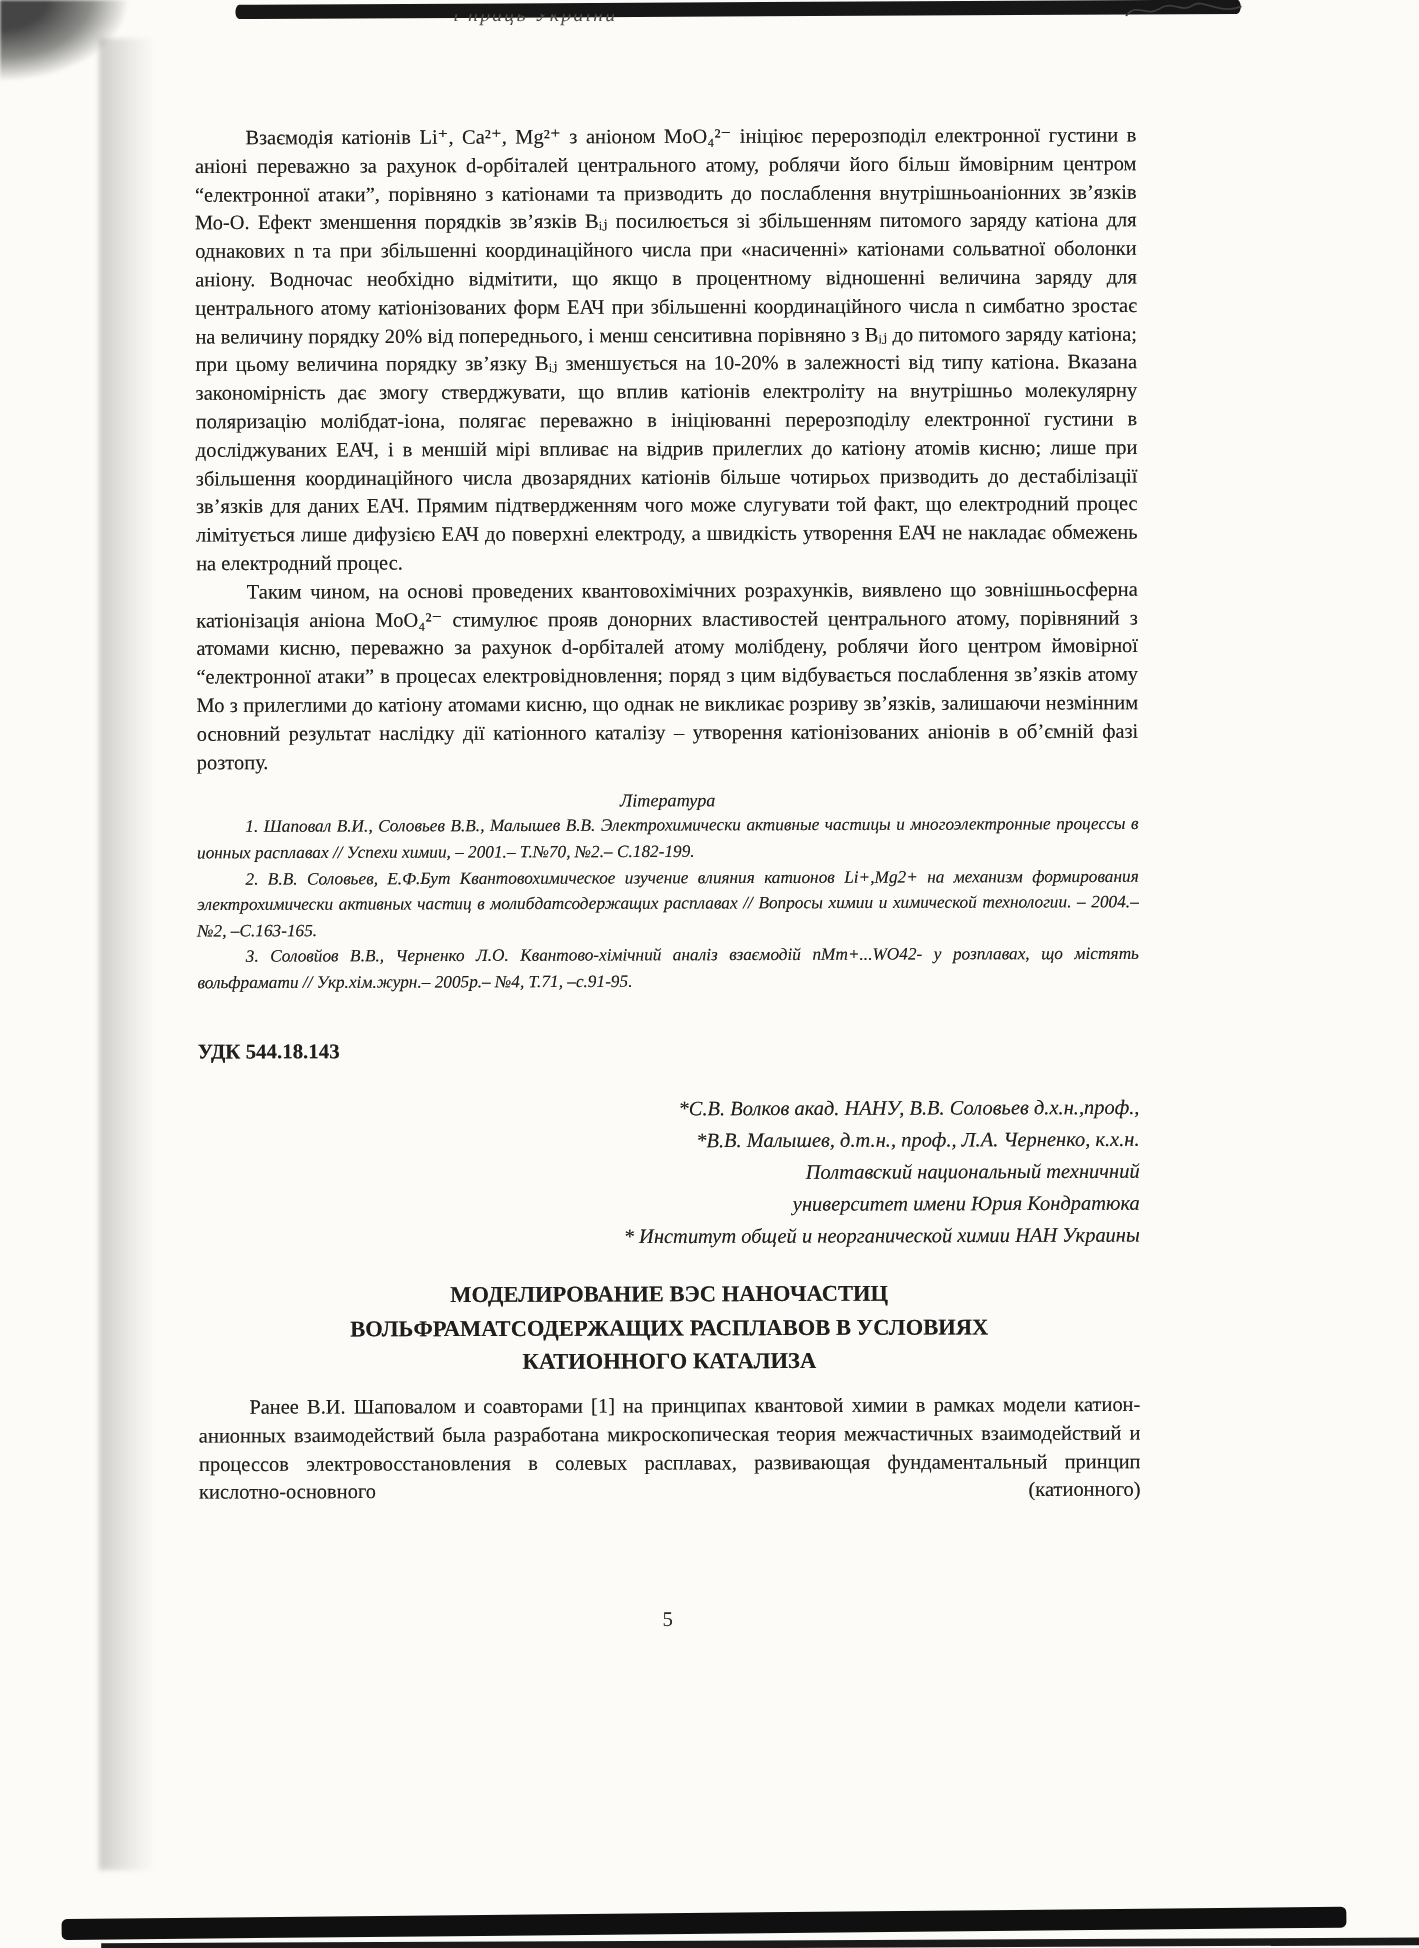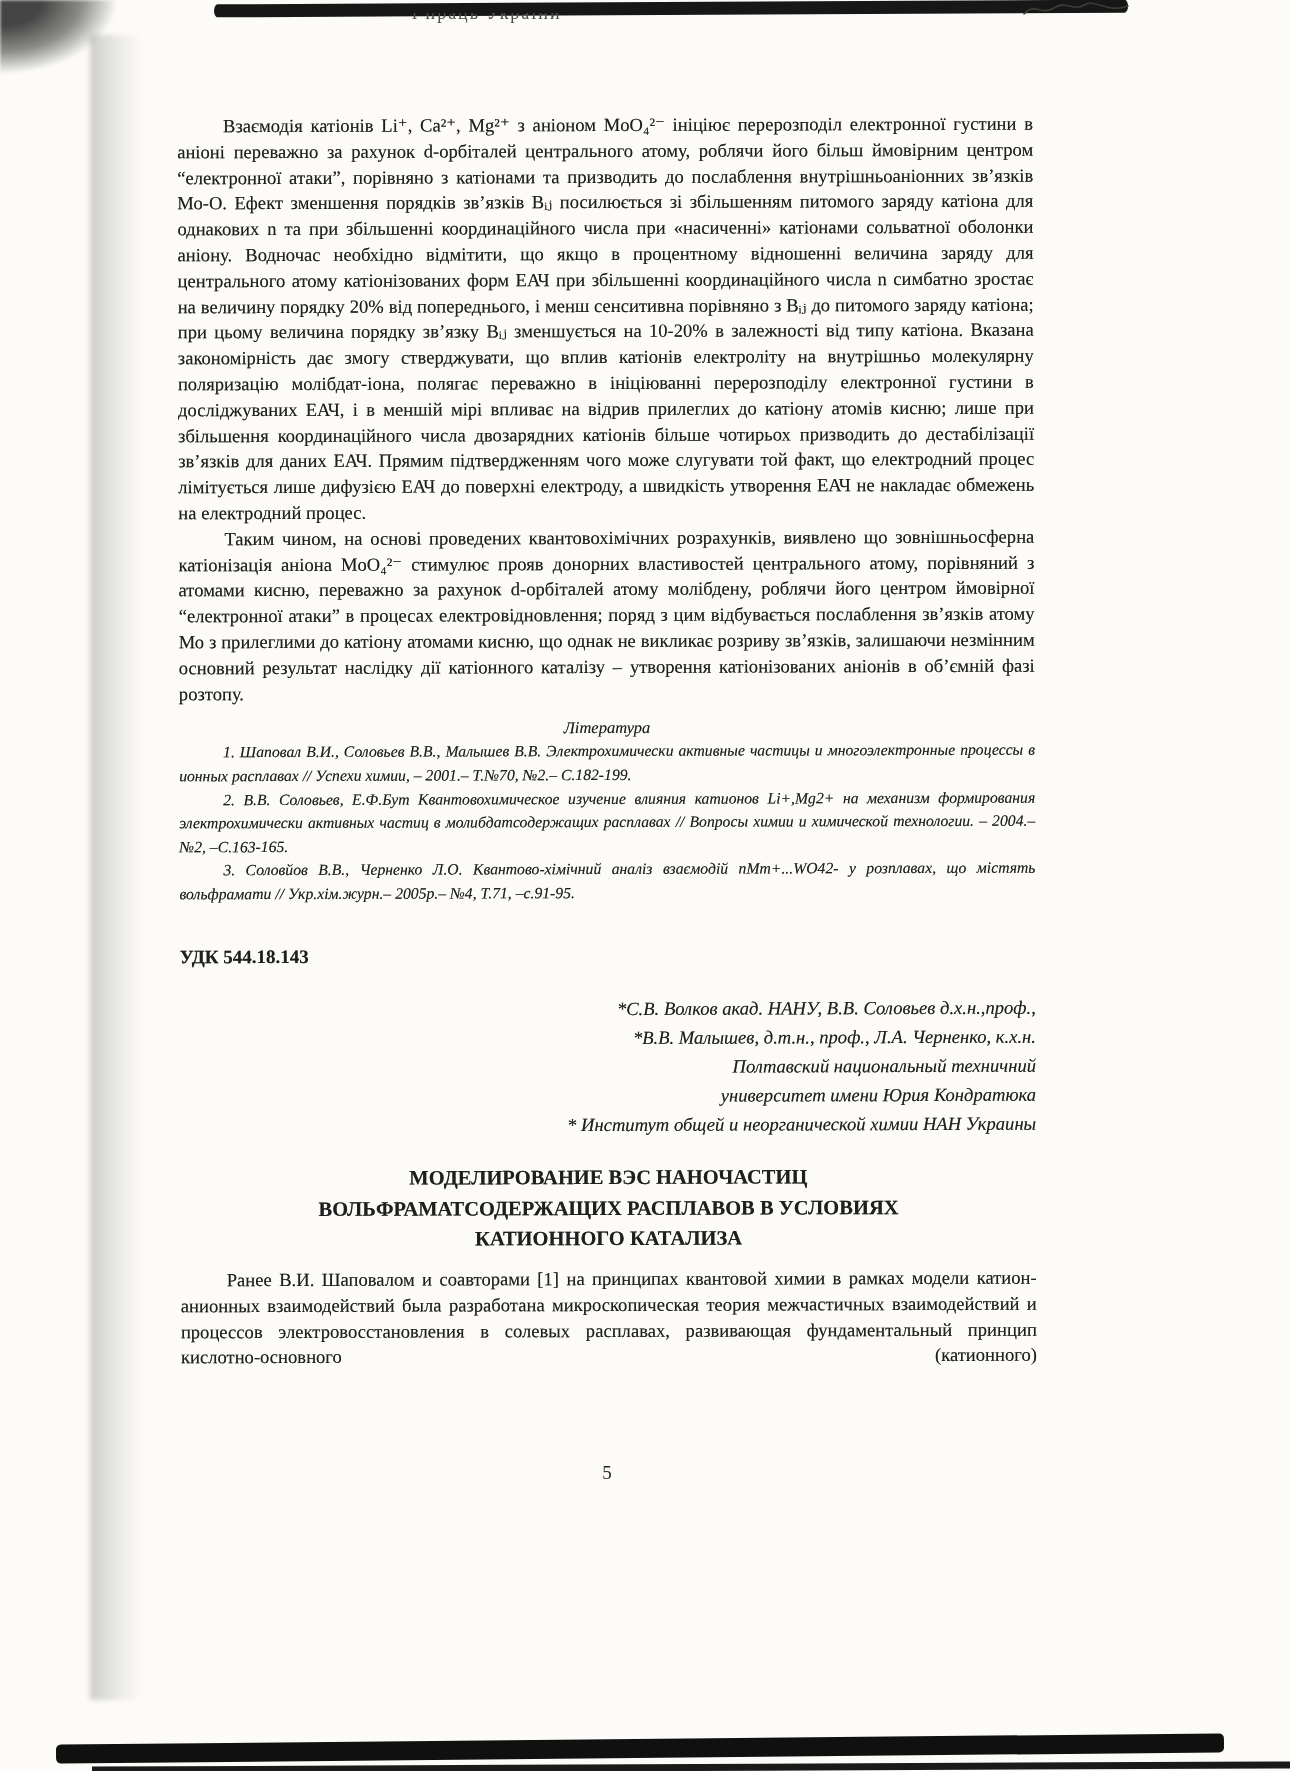--- a/index.html
+++ b/index.html
@@ -30,20 +30,21 @@
     transform: rotate(-0.3deg);
   }
   .top-fragment-clip {
     position: absolute; left: 412px; top: 13px; width: 420px; height: 11px;
     overflow: hidden; color: #4c4c48;
   }
   .top-fragment-clip span {
     display: block; margin-top: -11px;
     font-size: 18px; line-height: 22px; letter-spacing: 2px;
     filter: blur(0.4px);
+    font-style: italic;
   }
   .scribble {
     position: absolute; left: 1022px; top: 0;
   }
   .bottom-black-bar {
     position: absolute; left: 56px; top: 1739px; width: 1168px; height: 19px;
     background: #101010; border-radius: 5px;
     transform: rotate(-0.55deg);
   }
   .bottom-thin-bar {

